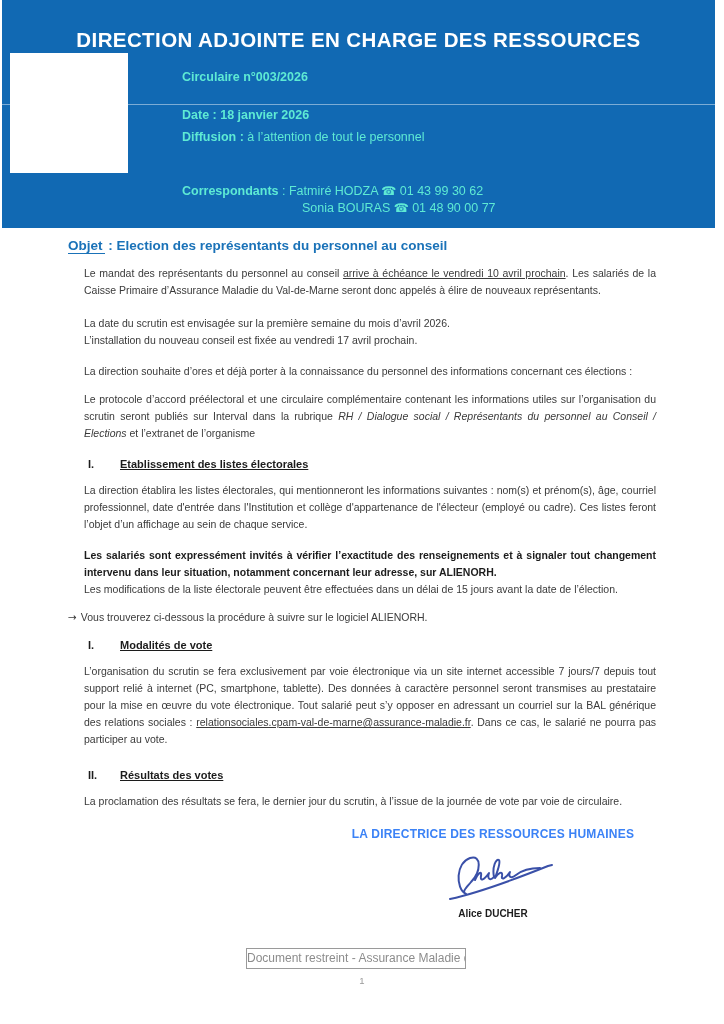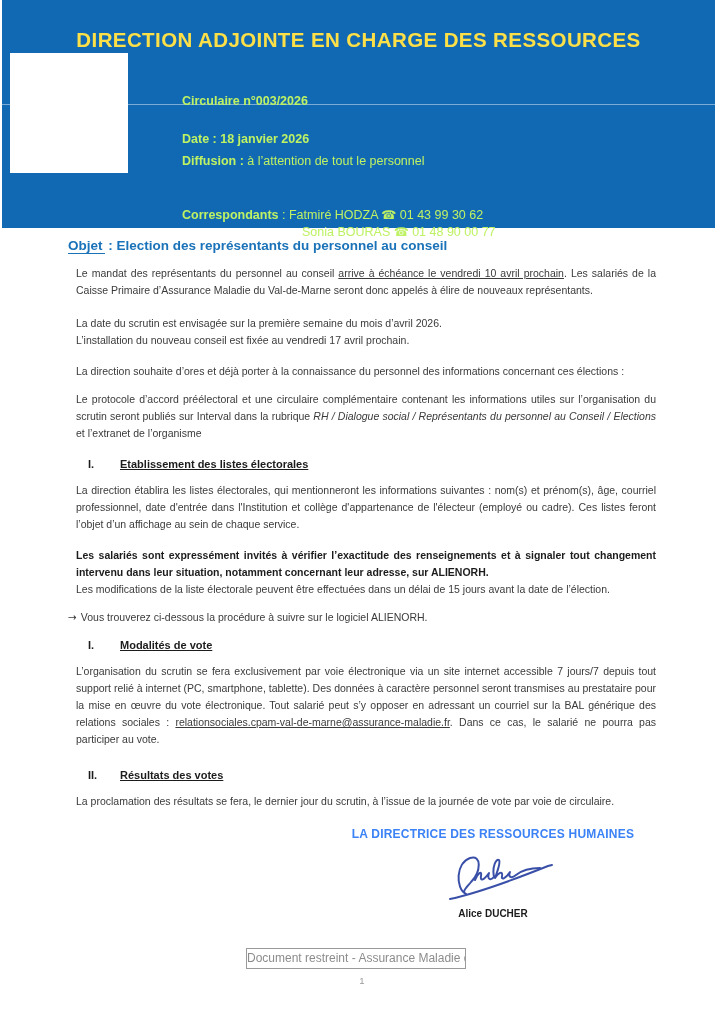--- a/index.html
+++ b/index.html
@@ -9,51 +9,50 @@
     font-family:"Liberation Sans","DejaVu Sans",sans-serif;
     color:#3a3a3a;
   }
   
   .band {
     position:absolute; top:0; left:2px; width:713px; height:228px;
     background:#1169b3;
   }
   .band-title {
     position:absolute; top:28px; left:0; width:100%;
-    text-align:center; color:#fde047; font-weight:bold;
+    text-align:center; color:#ffffff; font-weight:bold;
     font-size:20.5px; letter-spacing:0.4px; white-space:nowrap;
   }
   .band-divider {
     position:absolute; top:104px; left:0; width:100%;
     border-top:1px solid rgba(255,255,255,0.45);
   }
   .band-row {
-    position:absolute; left:180px; color:#bef264; font-size:12.5px;
+    position:absolute; left:180px; color:#5eead4; font-size:12.5px;
     white-space:nowrap;
-    margin-top:24px;
   }
   .band-row b { font-weight:bold; }
   .row-circulaire { top:70px; font-weight:bold; }
   .row-date { top:108px; font-weight:bold; }
   .row-diffusion { top:130px; }
   .row-corr1 { top:184px; }
   .row-corr2 { top:201px; left:300px; }
   .phone-glyph { font-family:"DejaVu Sans",sans-serif; font-size:12px; }
   .logo-box {
     position:absolute; top:53px; left:10px; width:118px; height:120px;
     background:#ffffff;
   }
   
   .doc-body {
     position:absolute; top:237px; left:68px; width:588px;
     font-size:10.5px; line-height:17px;
   }
   .subject { font-size:13.5px; font-weight:bold; color:#1a72b8; margin:0 0 11px 0; }
   .subject .subject-label { border-bottom:1.5px solid #1a72b8; padding-right:2px; }
-  .para { margin:0 0 16px 8px; text-align:justify; }
+  .para { margin:0 0 16px 16px; text-align:justify; }
   .para.tight { margin-bottom:14px; }
   .u { text-decoration:underline; }
   .it { font-style:italic; }
   .bold-run { font-weight:bold; color:#1c1c1c; }
   .section-heading {
     display:flex; margin:0 0 9px 0; font-weight:bold; color:#1c1c1c; font-size:11px;
   }
   .section-heading .sec-num { width:32px; margin-left:20px; flex:0 0 auto; }
   .section-heading .sec-title { text-decoration:underline; }
   .arrow-note { margin:0 0 11px 0; }

